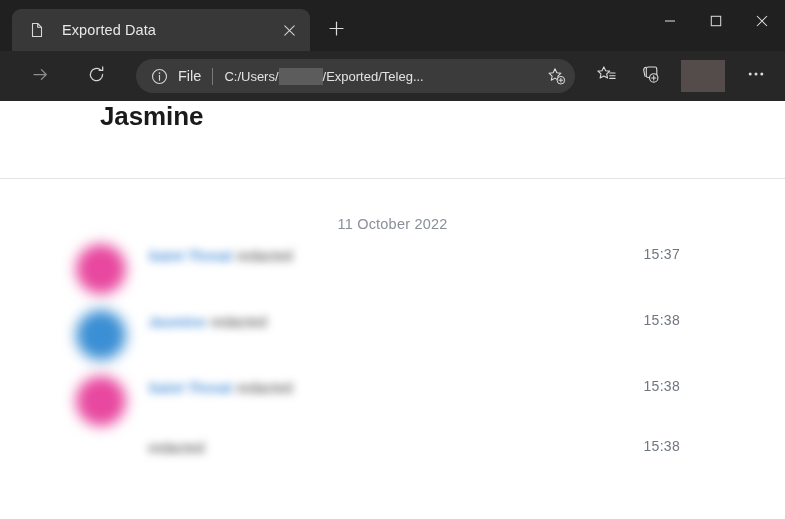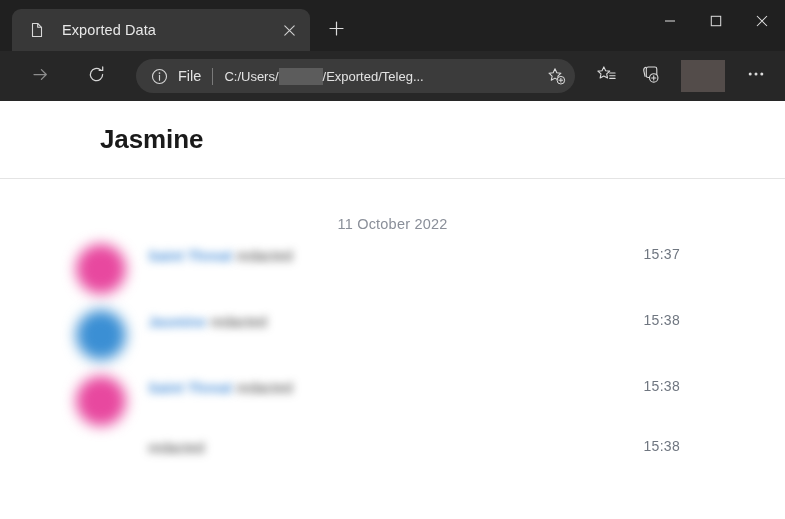--- a/index.html
+++ b/index.html
@@ -218,21 +218,21 @@
     flex: 1 1 auto;
     background: #ffffff;
     overflow: hidden;
     position: relative;
   }
 
   .page-header {
     height: 78px;
     border-bottom: 1px solid #e4e4e4;
     display: flex;
-    align-items: center;
+    align-items: flex-start;
     padding-left: 100px;
   }
 
   .page-title {
     font-size: 26px;
     font-weight: 700;
     color: #1a1a1a;
     letter-spacing: -0.1px;
   }
 

